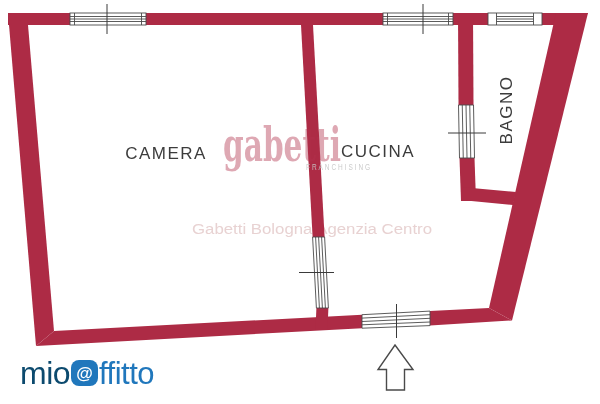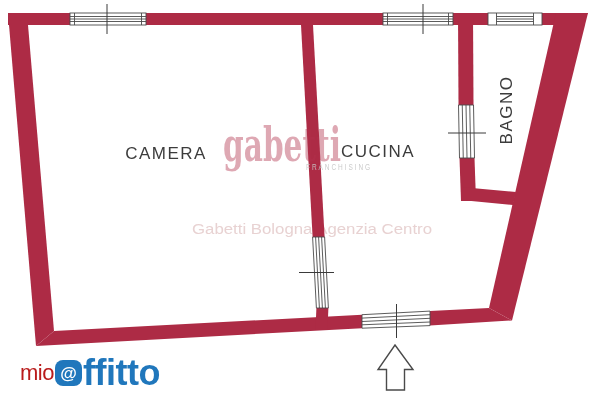--- a/index.html
+++ b/index.html
@@ -22,29 +22,29 @@
   }
   .agency-wm {
     font-family:"Liberation Sans", sans-serif; font-size:15.5px;
     fill:#e8d2d2;
   }
   .mio-logo {
     position:absolute; left:20px; top:358px; height:30px;
     display:flex; align-items:center;
   }
   .mio-prefix {
-    font-size:22px; color:#b91c1c; letter-spacing:-0.5px; line-height:1;
+    font-size:32px; color:#0c4a6e; letter-spacing:-0.5px; line-height:1;
   }
   .at-badge {
     width:27px; height:26px; margin:0 1px; background:#2077bc;
     border-radius:8px; color:#ffffff; font-weight:bold; font-size:17px;
     display:flex; align-items:center; justify-content:center; line-height:1;
   }
   .mio-suffix {
-    font-size:36px; font-weight:bold; color:#2077bc;
+    font-size:31px; font-weight:normal; color:#2077bc;
     letter-spacing:-0.5px; line-height:1;
   }
 </style>
 </head>
 <body>
 
 <div class="stage">
   <svg width="600" height="404" viewBox="0 0 600 404">
 
     <text class="agency-wm" x="192" y="234" textLength="240" lengthAdjust="spacingAndGlyphs">Gabetti Bologna Agenzia Centro</text>

